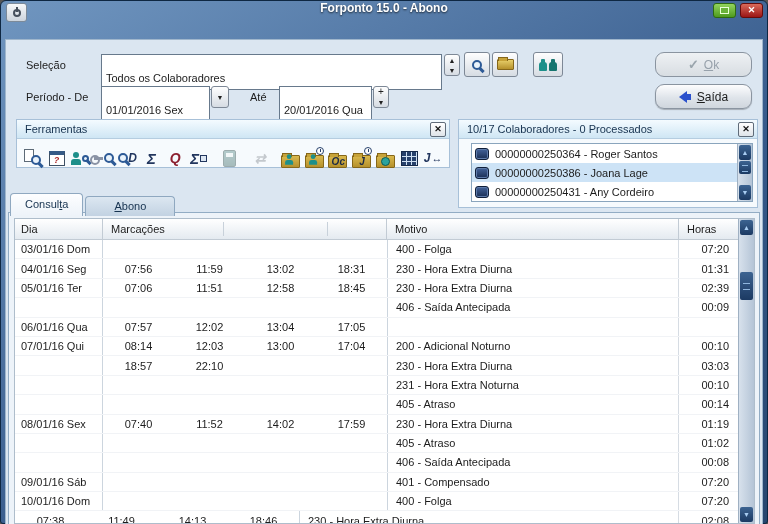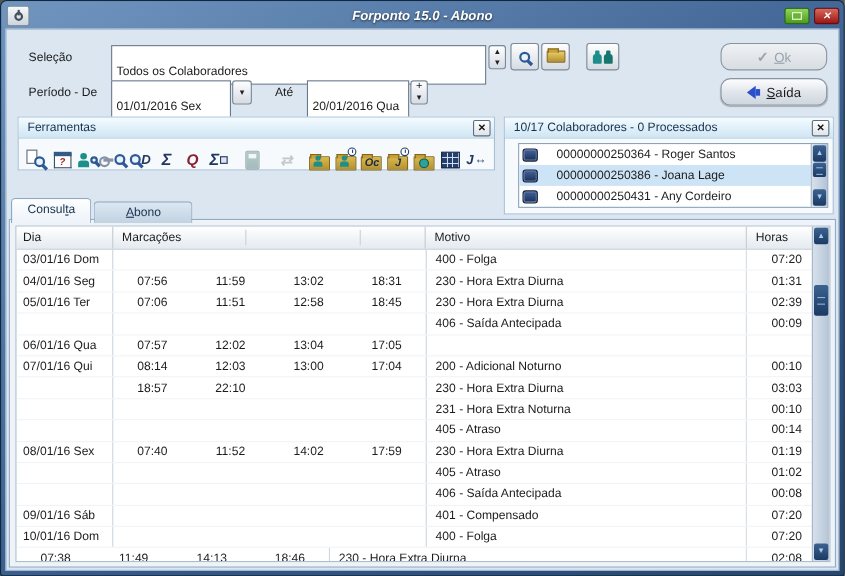--- a/index.html
+++ b/index.html
@@ -2,22 +2,22 @@
 <html><head>
 <meta charset="utf-8">
 <style>
 * { box-sizing:border-box; margin:0; padding:0; }
 html,body { width:768px; height:524px; font-family:"Liberation Sans", sans-serif; }
 body { position:relative; background:#555; overflow:hidden; }
 
 
 .win { position:absolute; inset:0; background:linear-gradient(150deg,#7096c0,#35598a 60%,#27466f);
   border:1px solid #0e2742; border-radius:6px 6px 3px 3px; padding:0 4px 4px 4px; }
-.titlebar { height:25px; display:flex; align-items:center; position:relative;
-  color:#fff; font-weight:bold; font-size:12px;font-style:italic; }
+.titlebar { height:38px; display:flex; align-items:flex-start; position:relative;
+  color:#fff; font-weight:bold; font-size:12px; }
 .title { position:absolute; left:0; right:0; text-align:center; text-shadow:0 1px 2px rgba(0,0,0,.7); }
 .app-ico { width:21px; height:19px; margin:2px 0 0 1px; background:linear-gradient(#f6f8fa,#ccd4dd);
   border:1px solid #7c8a99; border-radius:3px; display:flex; align-items:center; justify-content:center; z-index:1; }
 .pwr { width:8px; height:8px; border:2px solid #454f5c; border-radius:50%; position:relative; }
 .pwr::after { content:''; position:absolute; top:-4px; left:50%; transform:translateX(-50%); width:2px; height:5px; background:#454f5c; }
 .win-btns { margin-left:auto; display:flex; gap:4px; z-index:1; margin-top:2px; }
 .btn-max { width:23px; height:15px; background:linear-gradient(#93d55e,#4e9a1e); border:1px solid #2d6a10; border-radius:3px; position:relative; cursor:default; }
 .btn-max::after { content:''; position:absolute; inset:3px 6px; border:1px solid #eaffd8; background:#6ab33a; }
 .btn-close { width:23px; height:15px; background:linear-gradient(#d96a5a,#9c1515); border:1px solid #650c0c; border-radius:3px;
   color:#fff; font-size:9px; font-weight:bold; display:flex; align-items:center; justify-content:center; line-height:1; }
@@ -88,21 +88,21 @@
 .i-coin { position:absolute; left:6px; bottom:5px; width:9px; height:9px; border-radius:50%; background:#2aa39d; border:1px solid #0d5a55; }
 .i-gridsq { width:17px; height:15px; background:#26406b; position:relative; border:1px solid #16294a; }
 .i-gridsq::before { content:''; position:absolute; inset:0; background:
   repeating-linear-gradient(to right, transparent 0 4px, #cfe0f2 4px 5px),
   repeating-linear-gradient(to bottom, transparent 0 4px, #cfe0f2 4px 5px); }
 .i-arr { font-size:11px; font-weight:bold; color:#22365e; margin-left:1px; }
 
 
 .emp-list { position:absolute; left:12px; right:4px; top:23px; bottom:5px; background:#fff; border:1px solid #8aa5bd; display:flex; overflow:hidden; }
 .emp-rows { flex:1; overflow:hidden; }
-.emp-row { height:19px; display:flex; align-items:center; gap:17px; padding-left:3px; white-space:nowrap; }
+.emp-row { height:19px; display:flex; align-items:center; gap:6px; padding-left:3px; white-space:nowrap; }
 .emp-row.selected { background:#cde3f6; }
 .chk { flex:0 0 14px; width:14px; height:12px; background:linear-gradient(#44639a,#1a2f55); border:1px solid #101f3a;
   border-radius:3px; box-shadow:inset 0 0 0 1px #5f7cab; }
 
 
 .v-sb { width:16px; background:linear-gradient(to right,#d7e1ec,#b4c4d6); border-left:1px solid #9fb0c2; display:flex; flex-direction:column; }
 .sb-btn { height:15px; margin:1px; background:linear-gradient(#3c6391,#1c3a63); border-radius:2px; color:#a9cdf2;
   font-size:7px; display:flex; align-items:center; justify-content:center; line-height:1; }
 .sb-thumb { height:28px; margin:0 1px; background:linear-gradient(#3c6391,#1c3a63); border-radius:2px; position:relative; }
 .sb-thumb::after { content:''; position:absolute; left:3px; right:3px; top:50%; margin-top:-3px; height:5px;

